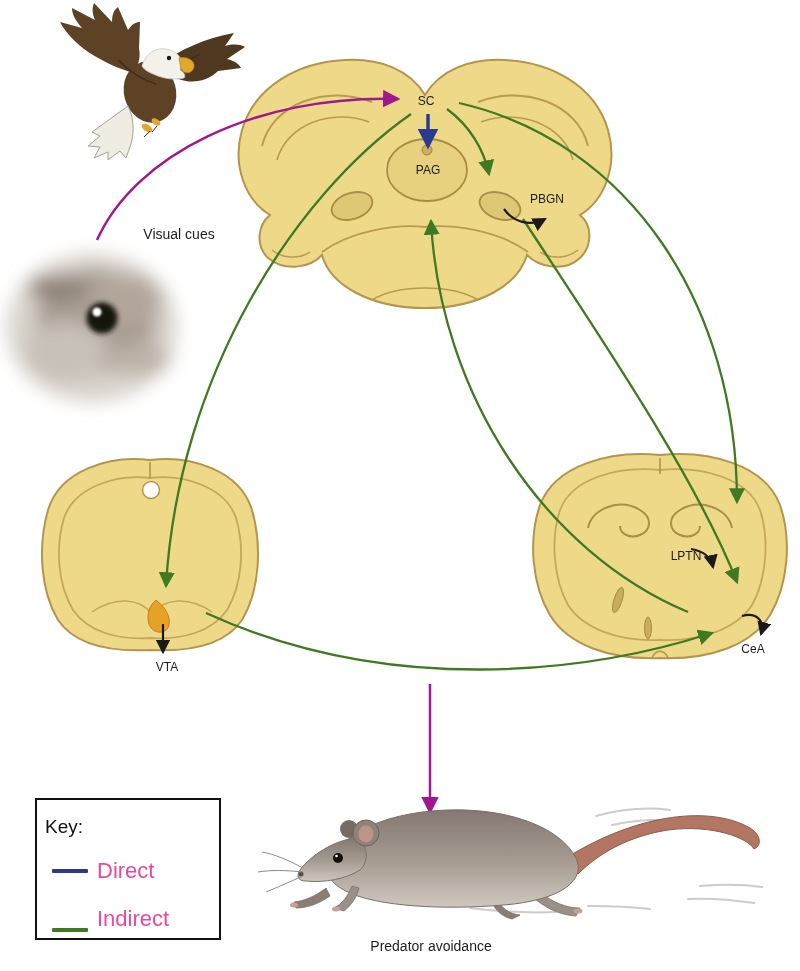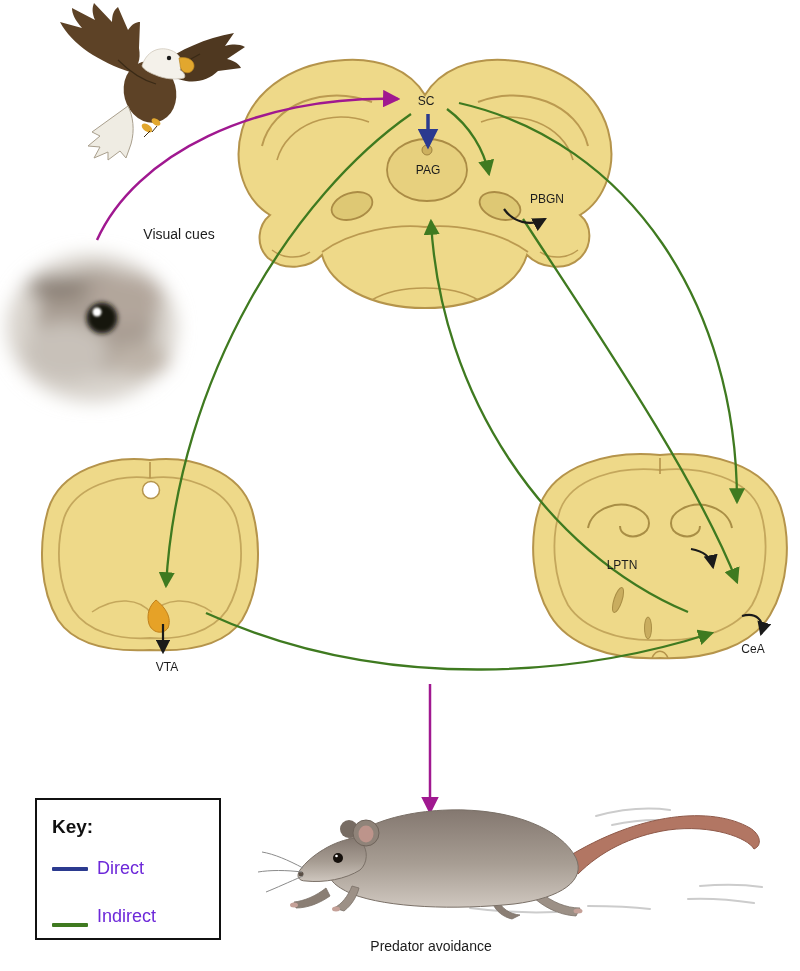--- a/index.html
+++ b/index.html
@@ -11,32 +11,32 @@
   .label{
     position:absolute;transform:translate(-50%,-50%);
     color:#1c1c1c;font-size:12px;white-space:nowrap;line-height:1;
   }
   .label.big{font-size:14px;}
   #lbl-visual-cues{left:179px;top:234px;}
   #lbl-sc{left:426px;top:101px;}
   #lbl-pag{left:428px;top:170px;}
   #lbl-pbgn{left:547px;top:199px;text-align:center;}
   #lbl-vta{left:167px;top:667px;}
-  #lbl-lptn{left:622px;top:556px;margin-top:9px;}
+  #lbl-lptn{left:686px;top:556px;}
   #lbl-cea{left:753px;top:649px;}
   #lbl-predator{left:431px;top:946px;}
   .key{
     position:absolute;left:35px;top:798px;width:186px;height:142px;
     border:2px solid #111;background:#fff;box-sizing:border-box;
   }
-  .key-title{position:absolute;left:15px;top:16px;font-weight:bold;font-size:19px;color:#111;}
+  .key-title{position:absolute;left:8px;top:16px;font-weight:normal;font-size:19px;color:#111;}
   .key-row{position:absolute;left:15px;display:flex;align-items:center;gap:9px;}
   .key-row.direct{top:58px;}
   .key-row.indirect{top:106px;align-items:flex-end;}
-  .key-label{font-size:18px;color:#6d28d9;}
+  .key-label{font-size:22px;color:#ec4899;}
   .swatch{width:36px;height:4px;border-radius:1px;display:inline-block;}
   .swatch-direct{background:#2b3a8f;}
   .swatch-indirect{background:#3f7a20;}
 </style>
 </head>
 <body>
 
 <div class="figure">
 
   <svg width="800" height="971" viewBox="0 0 800 971">

